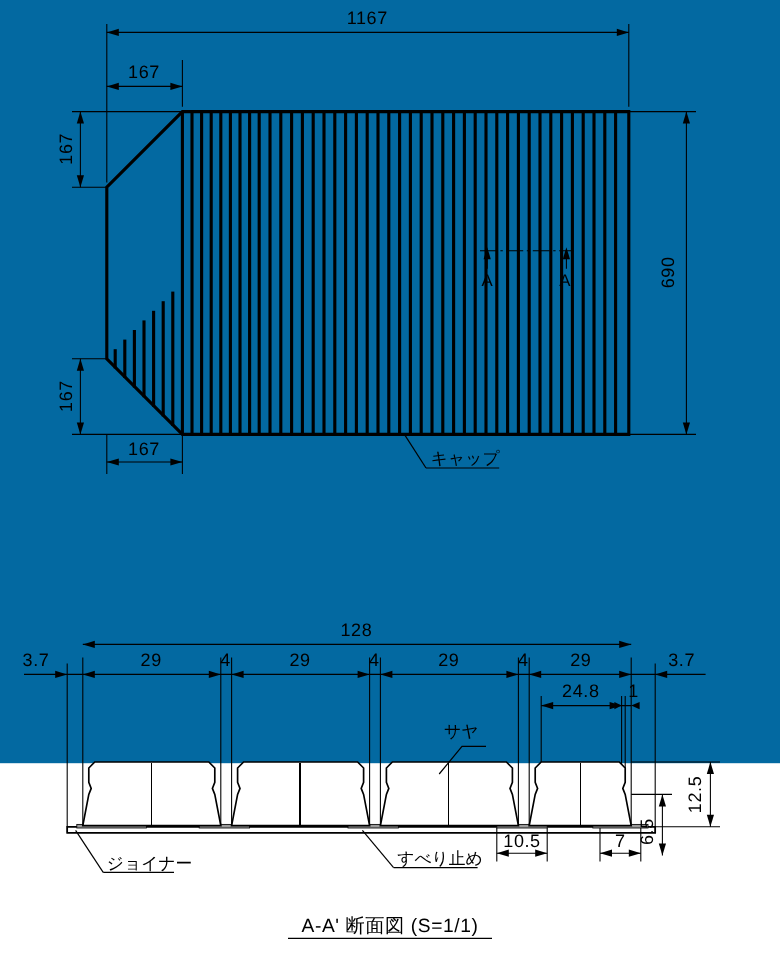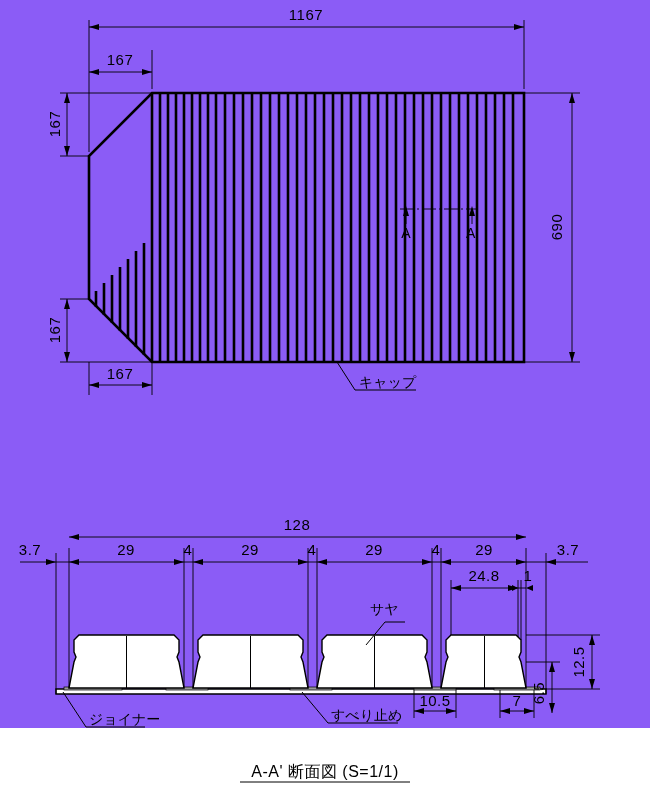--- a/index.html
+++ b/index.html
@@ -1,18 +1,18 @@
 <!DOCTYPE html>
 <html><head>
 <meta charset="utf-8">
 <style>
   html,body{margin:0;padding:0;background:#ffffff;}
   body{width:650px;height:800px;overflow:hidden;
        font-family:"Liberation Sans","DejaVu Sans",sans-serif;}
-  #sheet{position:relative;width:650px;height:728px;background:#8b5cf6;}
+  #sheet{position:relative;width:650px;height:636px;background:#0369a1;}
   svg{display:block;}
   .ln{stroke:#000;stroke-width:1;fill:none;shape-rendering:crispEdges;}
   .thick{stroke:#000;stroke-width:2.6;fill:none;}
   .prof{stroke:#000;stroke-width:1.4;fill:#fff;stroke-linejoin:miter;}
   .dim{stroke:#000;stroke-width:0.9;fill:none;}
   .ext{stroke:#000;stroke-width:0.9;fill:none;}
   .cl{stroke:#000;stroke-width:0.9;fill:none;stroke-dasharray:14 3 2 3;}
   .lead{stroke:#000;stroke-width:1;fill:none;}
   .ul{stroke:#000;stroke-width:1;fill:none;}
   text{fill:#000;font-family:"Liberation Sans","DejaVu Sans",sans-serif;}

